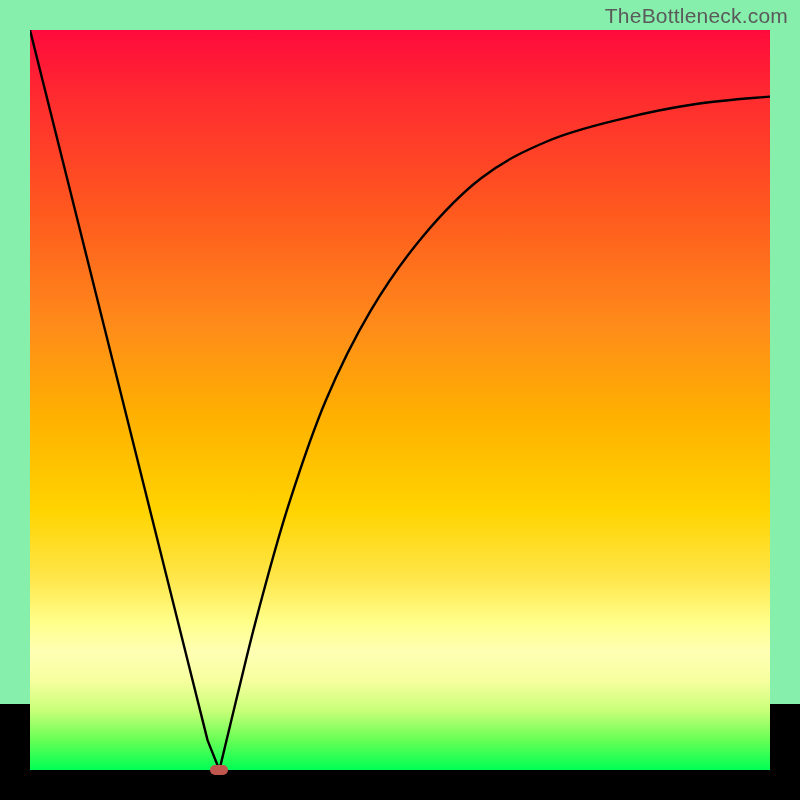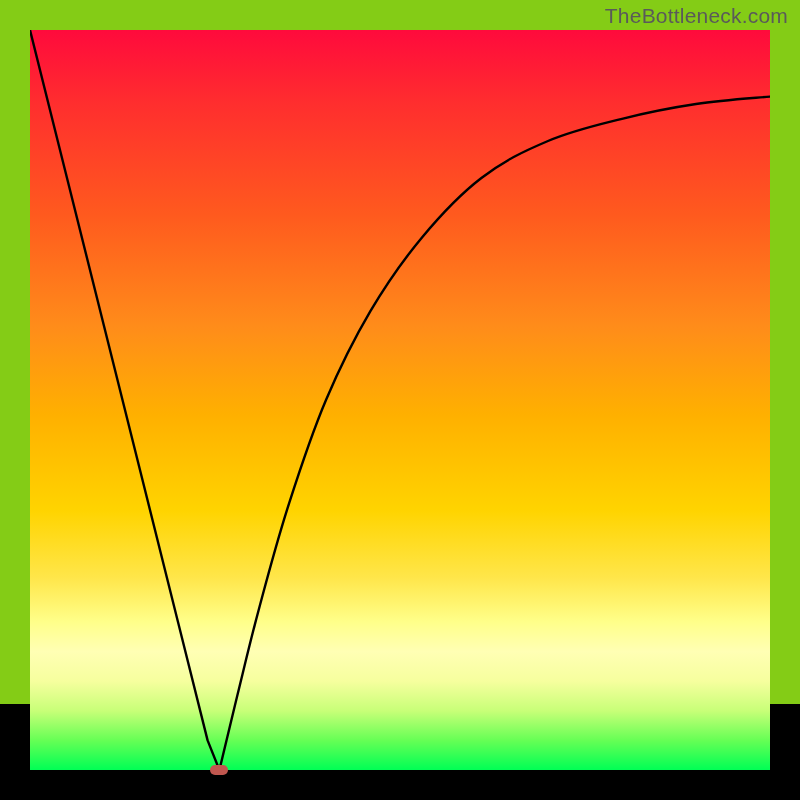--- a/index.html
+++ b/index.html
@@ -8,21 +8,21 @@
     width: 800px;
     height: 800px;
     overflow: hidden;
     background: #000;
     font-family: Arial, Helvetica, sans-serif;
   }
   .frame {
     position: relative;
     width: 800px;
     height: 704px;
-    background: #84cc16;
+    background: #86efac;
   }
   .plot {
     position: absolute;
     left: 30px;
     top: 30px;
     width: 740px;
     height: 740px;
     
     background: linear-gradient(
       to bottom,

